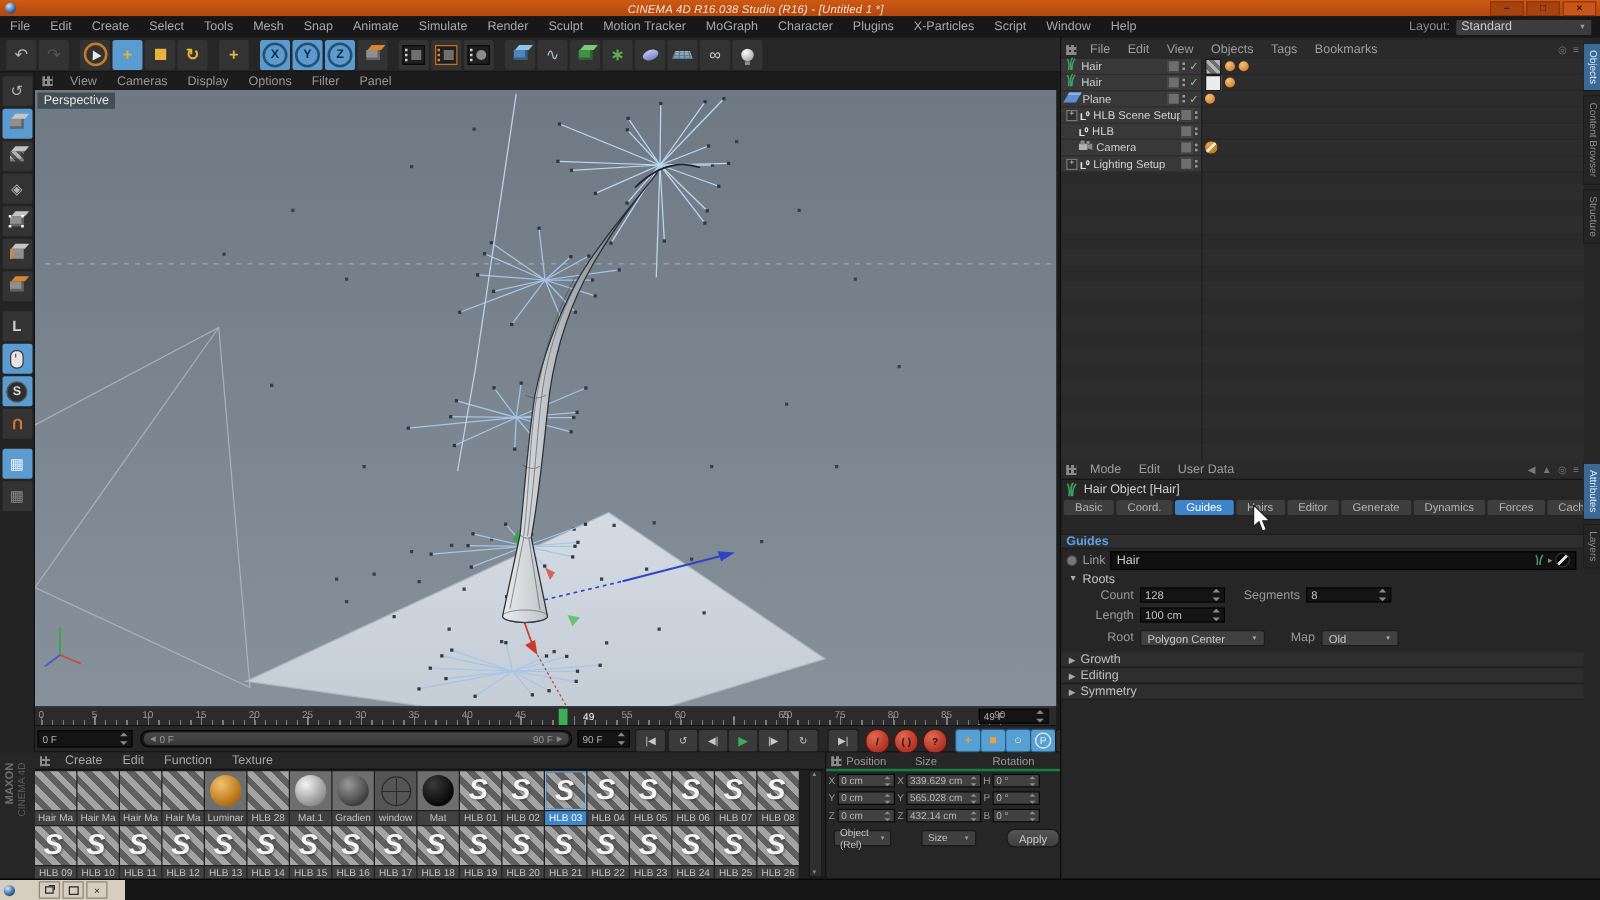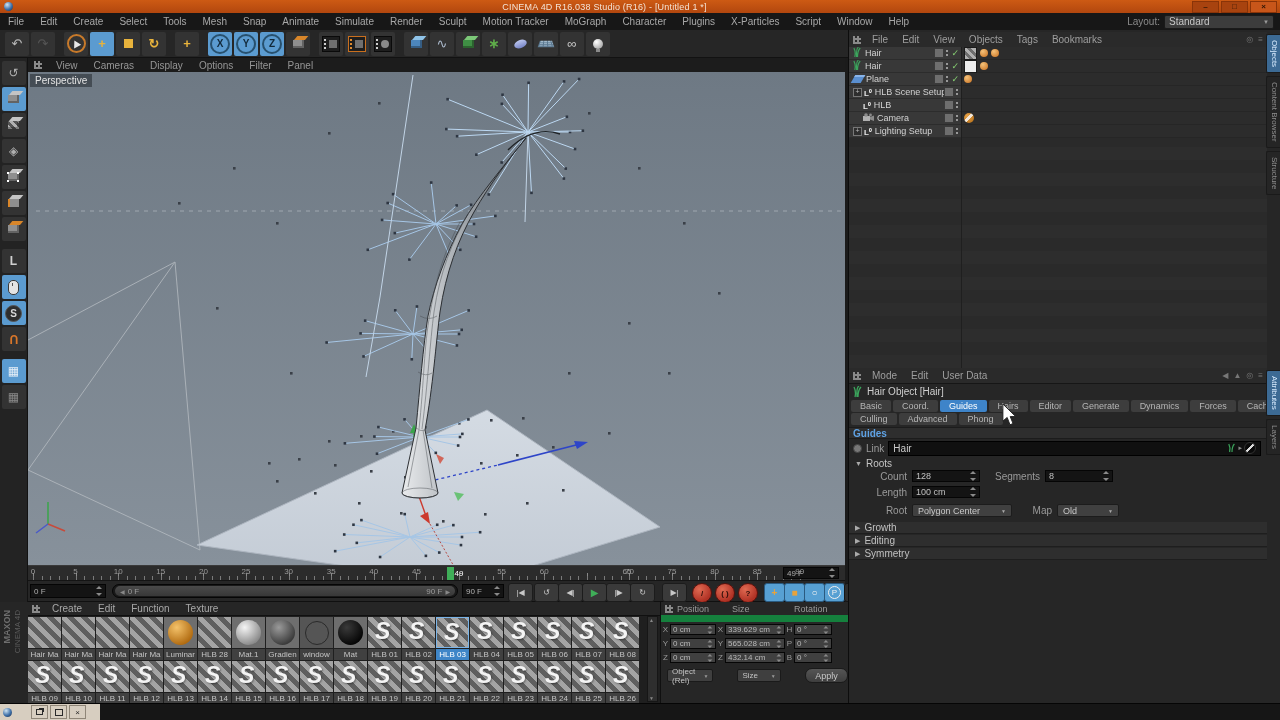--- a/index.html
+++ b/index.html
@@ -4,21 +4,21 @@
 <style>
   html,body{margin:0;padding:0;background:#000;}
   #root{position:relative;width:1280px;height:720px;overflow:hidden;background:#1b1b1b;
         font-family:"Liberation Sans",sans-serif;font-size:10px;color:#b8b8b8;cursor:default;}
   .abs{position:absolute;}
   
   .titlebar{left:0;top:0;width:1280px;height:13px;background:linear-gradient(#cd5a14,#b2470e);
             display:flex;align-items:center;color:#f4e3d4;font-size:9px;}
   .c4d-orb{width:9px;height:9px;border-radius:50%;margin:0 4px;
            background:radial-gradient(circle at 35% 30%,#cfe4f2,#3d6fa8 55%,#15253d);}
-  .tb-title{flex:1;text-align:center;letter-spacing:.2px;}
+  .tb-title{flex:1;text-align:center;letter-spacing:.2px;font-style:italic;}
   .win-btns{display:flex;gap:2px;margin-right:3px;}
   .win-btn{width:25px;height:10px;background:#a8430f;border:1px solid #8a3408;color:#2e1506;
            font-size:8px;line-height:9px;text-align:center;font-weight:bold;}
   .win-btn.close{background:#c8561a;}
   
   .menubar{left:0;top:13px;width:1280px;height:17px;background:#171717;display:flex;align-items:center;
            border-bottom:1px solid #0d0d0d;}
   .menu-item{padding:0 8px;color:#a8a8a8;}
   .layout-box{margin-left:auto;display:flex;align-items:center;gap:4px;margin-right:6px;color:#8a8a8a;}
   .layout-select{width:100px;height:12px;background:#3c3c3c;border:1px solid #1a1a1a;border-radius:2px;
@@ -87,21 +87,21 @@
   .vp-canvas{position:relative;width:817px;height:493px;background:linear-gradient(#6e7984,#87919b);overflow:hidden;}
   .vp-label{position:absolute;left:2px;top:2px;background:rgba(35,40,46,.55);color:#e4e4e4;padding:1px 5px;font-size:10px;}
   
   .ruler{left:28px;top:565px;width:817px;height:16px;background:#2b2b2b;border-top:1px solid #3a3a3a;
          border-bottom:1px solid #141414;box-sizing:border-box;}
   .ruler-lbl{position:absolute;top:1px;font-size:8px;color:#9a9a9a;transform:translateX(-50%);}
   .tickstrip{position:absolute;left:5px;top:10px;width:775px;height:4px;background:
       repeating-linear-gradient(90deg,#7a7a7a 0 1px,transparent 1px 8.52px);}
   .tickstrip2{position:absolute;left:5px;top:7px;width:775px;height:7px;background:
       repeating-linear-gradient(90deg,#8a8a8a 0 1px,transparent 1px 42.6px);}
-  .playhead{position:absolute;top:1px;display:flex;align-items:center;gap:0;}
+  .playhead{position:absolute;top:1px;display:flex;align-items:center;gap:12px;}
   .playhead .ph-block{width:7px;height:13px;background:#3fae58;}
   .playhead .ph-lbl{color:#fff;font-size:8px;}
   .frame-field{position:absolute;left:755px;top:1px;width:56px;height:12px;background:#141414;border:1px solid #060606;
                color:#b0b0b0;font-size:8px;display:flex;align-items:center;padding:0 3px;box-sizing:border-box;}
   .stp{margin-left:auto;width:7px;height:10px;position:relative;}
   .stp::before,.stp::after{content:"";position:absolute;left:1px;border-left:3px solid transparent;border-right:3px solid transparent;}
   .stp::before{top:0;border-bottom:3px solid #8a8a8a;}
   .stp::after{bottom:0;border-top:3px solid #8a8a8a;}
   
   .transport{left:28px;top:581px;width:817px;height:21px;background:#262626;border-bottom:1px solid #101010;box-sizing:border-box;}
@@ -152,21 +152,21 @@
                          linear-gradient(90deg,transparent 48%,#2a2a2a 48% 52%,transparent 52%),
                          linear-gradient(0deg,transparent 48%,#2a2a2a 48% 52%,transparent 52%);}
   .mat-label{height:11px;background:#404040;color:#c4c4c4;font-size:8px;text-align:center;line-height:11px;
              overflow:hidden;white-space:nowrap;margin-top:1px;}
   .mat-label.sel{background:#3f86c8;color:#fff;}
   .mat-scroll{position:absolute;right:2px;top:14px;width:9px;height:84px;background:#2e2e2e;border:1px solid #161616;}
   .mat-scroll::before{content:"▲";position:absolute;top:0;left:1px;font-size:5px;color:#888;}
   .mat-scroll::after{content:"▼";position:absolute;bottom:0;left:1px;font-size:5px;color:#888;}
   
   .coords{left:660px;top:602px;width:188px;height:101px;background:#262626;border-left:1px solid #101010;box-sizing:border-box;}
-  .co-head{height:13px;display:flex;align-items:center;color:#9a9a9a;border-bottom:7px solid #15803d;}
+  .co-head{height:13px;display:flex;align-items:center;color:#9a9a9a;border-bottom:2px solid #15803d;}
   .co-head span{font-size:9px;}
   .co-row{display:flex;align-items:center;height:13px;margin-top:1px;}
   .co-lbl{width:9px;text-align:center;color:#9a9a9a;font-size:8px;}
   .co-val{height:11px;background:#404040;border:1px solid #060606;color:#b8b8b8;font-size:8px;display:flex;
           align-items:center;padding:0 2px;box-sizing:border-box;}
   .co-dd{height:13px;background:#3f3f3f;border:1px solid #1a1a1a;border-radius:2px;color:#c4c4c4;font-size:8px;
          display:flex;align-items:center;padding:0 4px;box-sizing:border-box;}
   .co-dd .arr{margin-left:auto;font-size:5px;color:#999;}
   .co-apply{height:13px;background:linear-gradient(#555,#3e3e3e);border:1px solid #1a1a1a;border-radius:7px;
             color:#c8c8c8;font-size:9px;display:flex;align-items:center;justify-content:center;}
@@ -1096,25 +1096,20 @@
         <span class="am-tab">Basic</span>
         <span class="am-tab">Coord.</span>
         <span class="am-tab active">Guides</span>
         <span class="am-tab">Hairs</span>
         <span class="am-tab">Editor</span>
         <span class="am-tab">Generate</span>
         <span class="am-tab">Dynamics</span>
         <span class="am-tab">Forces</span>
         <span class="am-tab">Cache</span>
       </div>
-    <div class="am-tabs second" id="am-tabs2" style="top:383px;">
-        <span class="am-tab">Culling</span>
-        <span class="am-tab">Advanced</span>
-        <span class="am-tab">Phong</span>
-      </div>
     <div class="am-sect">
       <span>Guides</span>
     </div>
     <div class="am-link">
       <span class="link-dot"></span>
       <span class="am-lbl">Link</span>
       <span class="link-field">
         <span>Hair</span>
         <span class="lf-ic">
           <svg width="8" height="10" viewBox="0 0 10 12">

